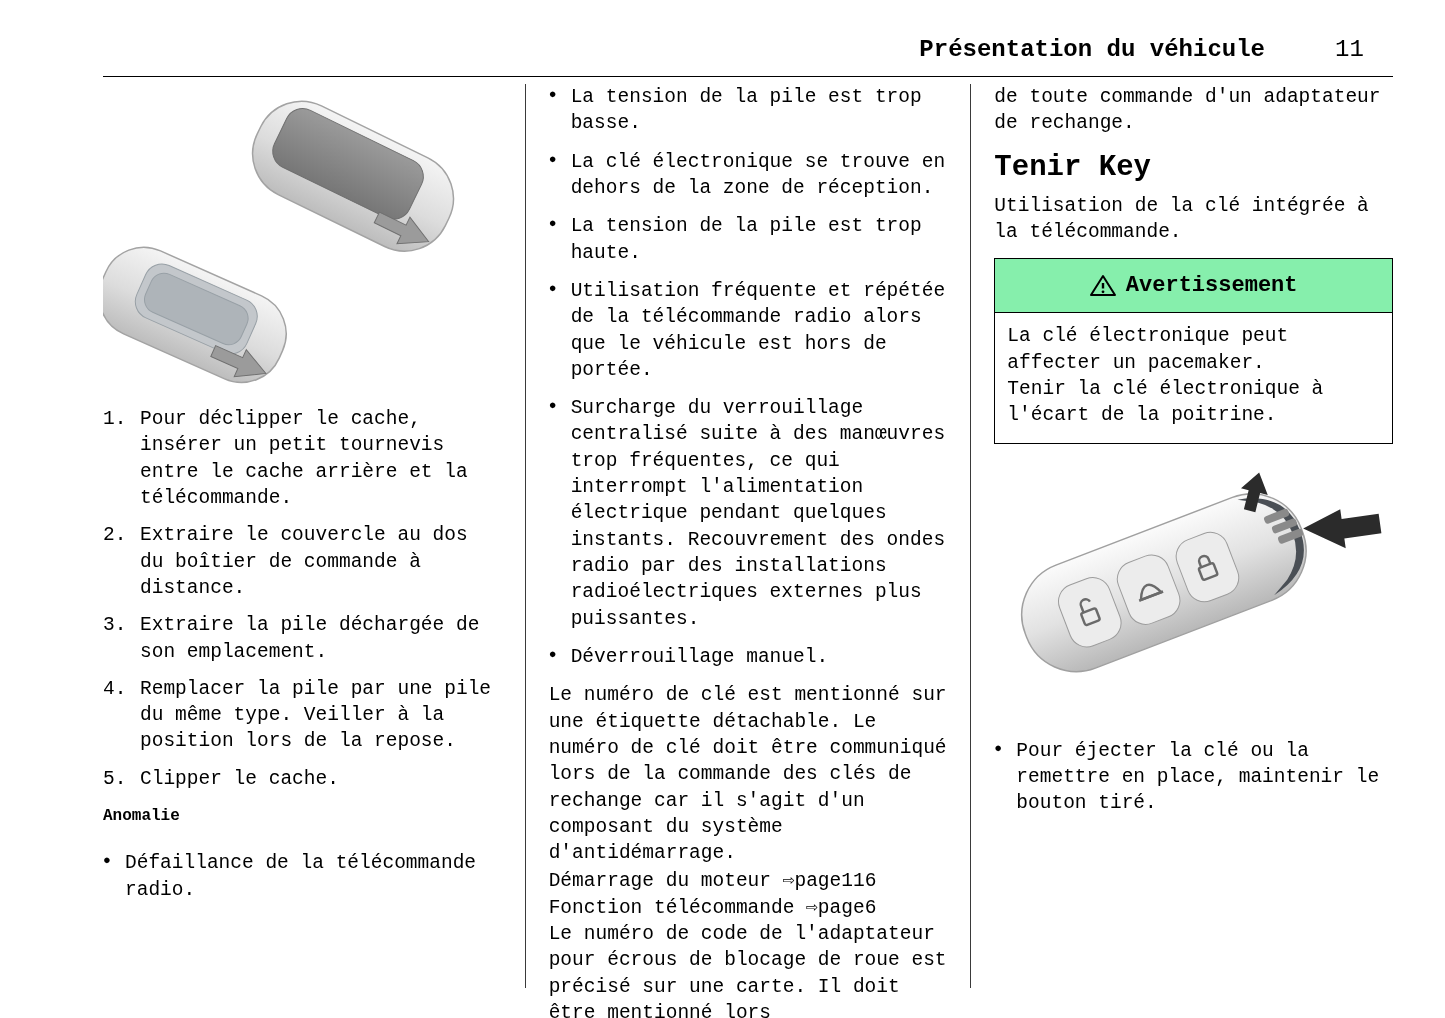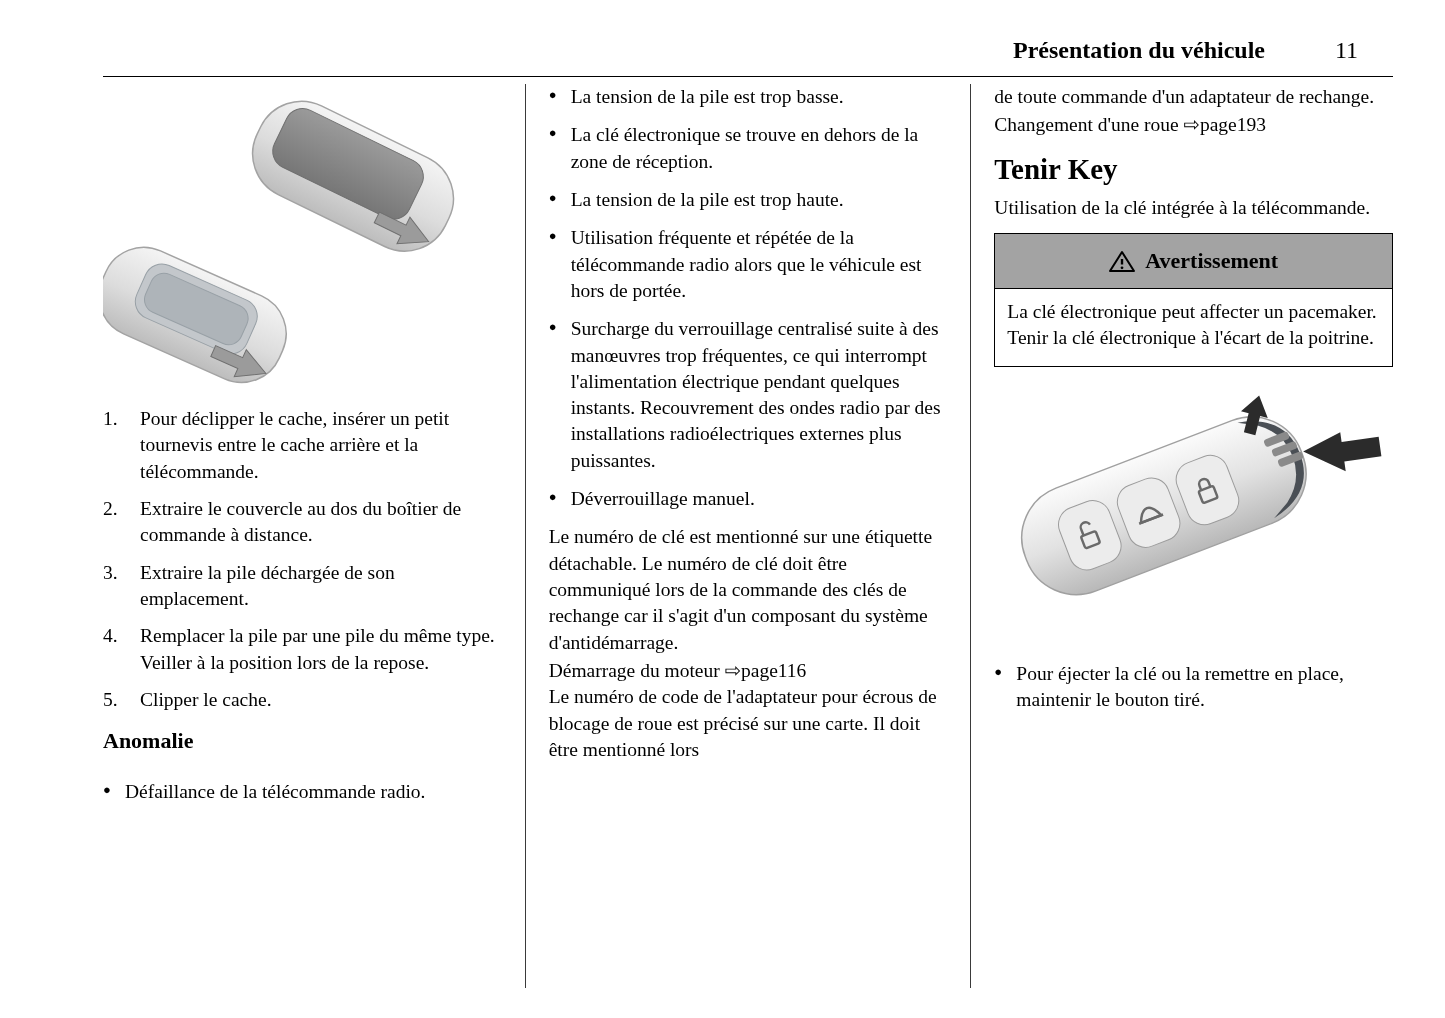--- a/index.html
+++ b/index.html
@@ -1,19 +1,19 @@
 <!DOCTYPE html>
 <html><head>
 <meta charset="utf-8">
 <style>
   * { margin:0; padding:0; box-sizing:border-box; }
   html,body { background:#ffffff; }
   .page {
     position:relative; width:1445px; height:1018px; background:#fff; color:#000;
-    font-family:Liberation Serif, serif; font-size:19.5px; line-height:1.35;
+    font-family:Liberation Mono, monospace; font-size:19.5px; line-height:1.35;
     overflow:hidden;
   }
   .header {
     position:absolute; top:34px; left:103px; right:52px;
     display:flex; justify-content:flex-end; align-items:baseline;
     border-bottom:1px solid #000; padding-bottom:10px;
   }
   .header-title { font-size:24px; font-weight:bold; }
   .page-num { font-size:24px; margin-left:70px; min-width:58px; }
 
@@ -21,33 +21,33 @@
   .col { flex:1; min-width:0; }
   .vdiv { width:1px; background:#3a3a3a; margin:0 23px; }
 
   .illus { display:block; margin-bottom:14px; }
 
   .step { display:flex; margin-bottom:11px; }
   .step-num { width:37px; flex:none; }
   .step-text { flex:1; }
 
   .h2 { font-size:29px; font-weight:bold; margin:14px 0 9px; line-height:1.15; }
-  .h3 { font-size:22px; font-weight:bold; margin:15px 0 8px; line-height:1.2; }
+  .h3 { font-size:16px; font-weight:bold; margin:15px 0 8px; line-height:1.2; }
 
   .para { margin-bottom:2px; }
   .mb { margin-bottom:11px; }
 
   .bullet { position:relative; padding-left:22px; margin-bottom:12px; }
   .bullet::before { content:"●"; position:absolute; left:0; top:2px; font-size:13px; }
 
   .refline { margin:0; }
 
   .warn { border:1.5px solid #000; margin:12px 0 24px; }
   .warn-head {
-    background:#a3a3a3; border-bottom:1.5px solid #000; text-align:center;
+    background:#86efac; border-bottom:1.5px solid #000; text-align:center;
     font-weight:bold; font-size:22px; padding:12px 6px;
     display:flex; align-items:center; justify-content:center; gap:10px;
   }
   .warn-body { padding:10px 12px 14px; }
 
   .warn-tri { flex:none; }
 </style>
 </head>
 <body>
 
@@ -121,28 +121,28 @@
     <div class="col">
       <div class="bullet">La tension de la pile est trop basse.</div>
       <div class="bullet">La clé électronique se trouve en dehors de la zone de réception.</div>
       <div class="bullet">La tension de la pile est trop haute.</div>
       <div class="bullet">Utilisation fréquente et répétée de la télécommande radio alors que le véhicule est hors de portée.</div>
       <div class="bullet">Surcharge du verrouillage centralisé suite à des manœuvres trop fréquentes, ce qui interrompt l'alimentation électrique pendant quelques instants. Recouvrement des ondes radio par des installations radioélectriques externes plus puissantes.</div>
       <div class="bullet">Déverrouillage manuel.</div>
 
       <div class="para">Le numéro de clé est mentionné sur une étiquette détachable. Le numéro de clé doit être communiqué lors de la commande des clés de rechange car il s'agit d'un composant du système d'antidémarrage.</div>
       <div class="refline">Démarrage du moteur ⇨page116</div>
+      <div class="refline">Fonction télécommande ⇨page6</div>
       <div class="para">Le numéro de code de l'adaptateur pour écrous de blocage de roue est précisé sur une carte. Il doit être mentionné lors</div>
     </div>
 
     <div class="vdiv"></div>
 
     <div class="col">
       <div class="para">de toute commande d'un adaptateur de rechange.</div>
-      <div class="refline">Changement d'une roue ⇨page193</div>
 
       <div class="h2">Tenir Key</div>
       <div class="para mb">Utilisation de la clé intégrée à la télécommande.</div>
 
       <div class="warn">
         <div class="warn-head">
           <svg class="warn-tri" width="26" height="23" viewBox="0 0 26 23" aria-hidden="true">
             <polygon points="13,2 25,21 1,21" fill="none" stroke="#000" stroke-width="2" stroke-linejoin="round"></polygon>
             <line x1="13" y1="9" x2="13" y2="14.5" stroke="#000" stroke-width="2.4"></line>
             <circle cx="13" cy="17.8" r="1.4" fill="#000"></circle>

